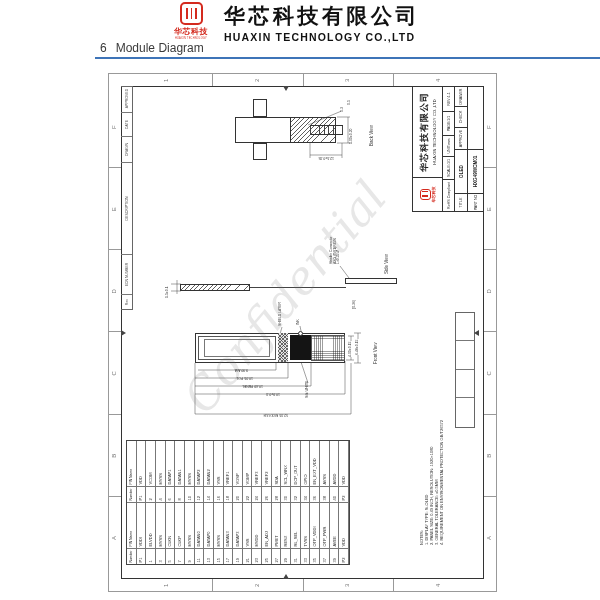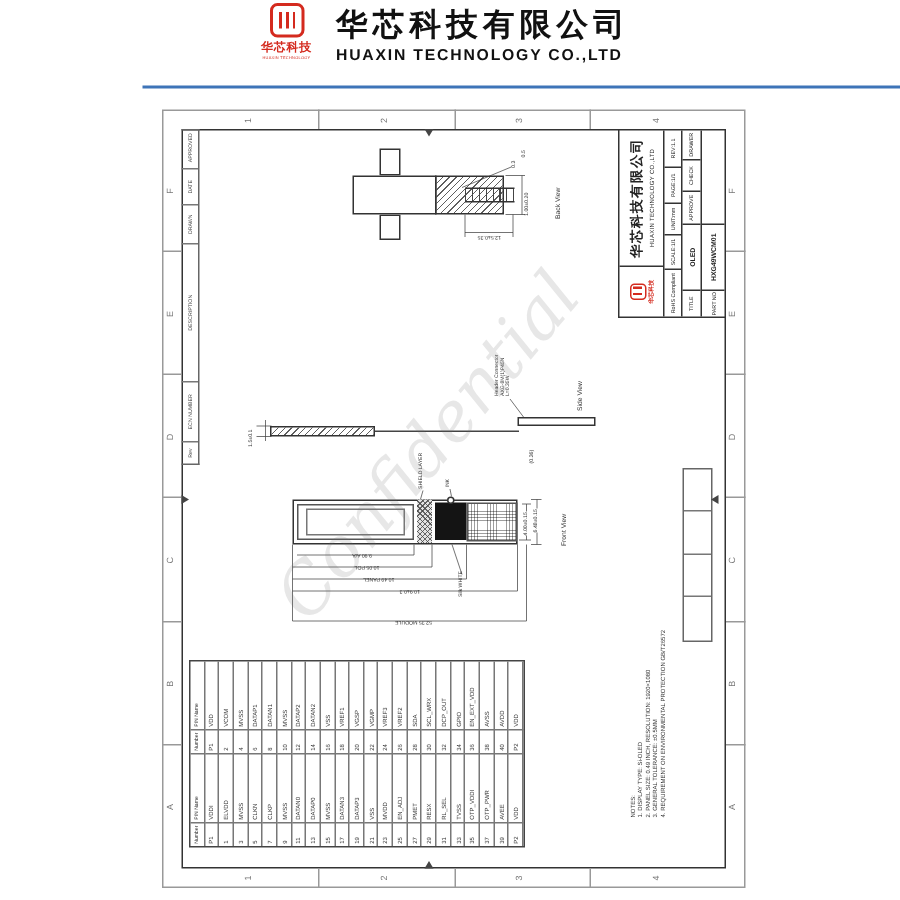--- a/index.html
+++ b/index.html
@@ -109,20 +109,23 @@
         </div>
       <div class="logo-cn">华芯科技</div>
       <div class="logo-en">HUAXIN TECHNOLOGY</div>
     </div>
     <div class="company-block">
       <div class="company-cn">华芯科技有限公司</div>
       <div class="company-en">HUAXIN TECHNOLOGY CO.,LTD</div>
     </div>
   </div>
 
+  <div class="section-line">
+    <span class="no">6</span><span>Module Diagram</span>
+  </div>
   <div class="blue-rule"></div>
 
   <div class="sheet-wrap">
     <div class="sheet" id="sheet">
       <div class="abs frame-outer"></div>
       <div class="abs frame-inner"></div>
 
       <div class="abs rev-row" id="rev-row">
           <div class="rev-cell">Rev</div>
           <div class="rev-cell">ECN NUMBER</div>

